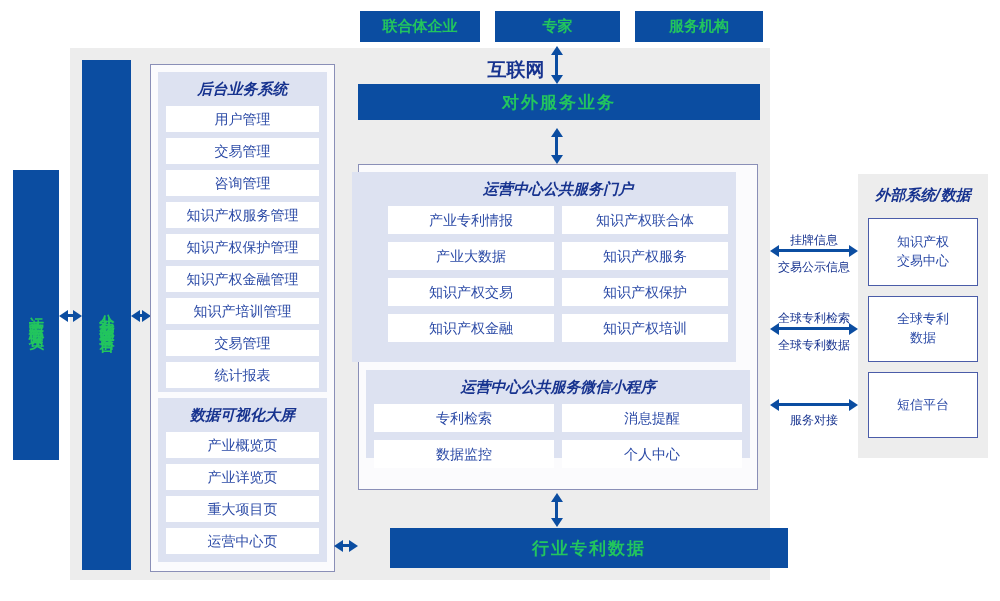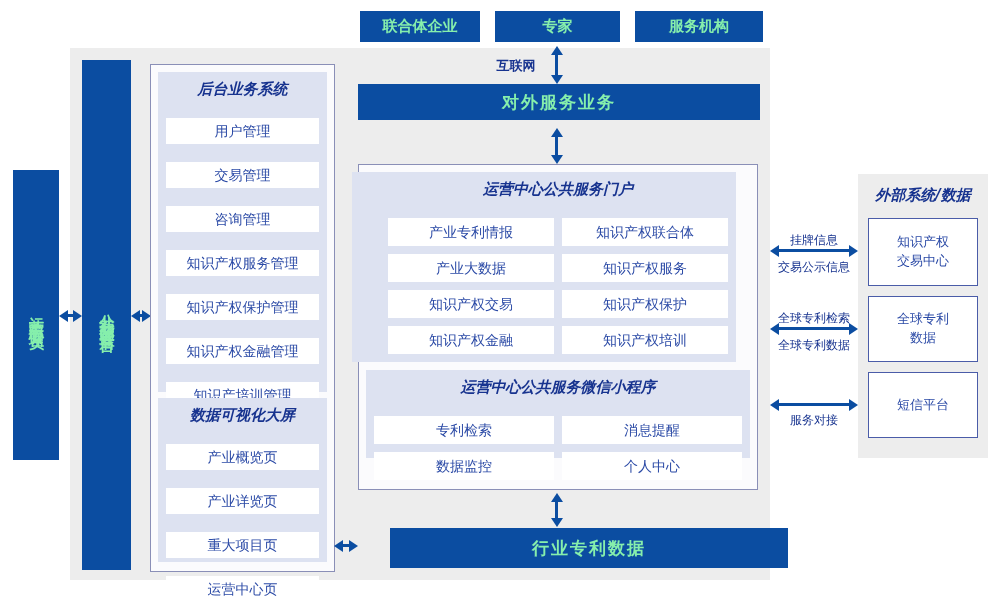--- a/index.html
+++ b/index.html
@@ -11,29 +11,29 @@
     --panel-bg:#fbfbfd;
     --panel-border:#8a8fb7;
     --box-border:#4a5ca8;
   }
   *{margin:0;padding:0;box-sizing:border-box;}
   html,body{width:1000px;height:601px;background:#ffffff;
     font-family:"DejaVu Sans","Liberation Sans",sans-serif;}
   .stage{position:relative;width:1000px;height:601px;overflow:hidden;}
   .abs{position:absolute;}
   .gray-bg{background:var(--gray);}
-  .blue-box{background:var(--blue);color:#86efac;font-weight:bold;
+  .blue-box{background:var(--blue);color:#22c55e;font-weight:bold;
     display:flex;align-items:center;justify-content:center;text-align:right;}
   .actor{font-size:15px;}
   .bar{font-size:17px;letter-spacing:2px;}
   .vtext{writing-mode:vertical-rl;text-orientation:upright;
     font-size:15px;letter-spacing:3px;line-height:1;}
   .panel{background:var(--panel-bg);border:1.5px solid var(--panel-border);}
   .subpanel{background:var(--lavender);padding:6px 8px;display:flex;
-    flex-direction:column;gap:18px;}
+    flex-direction:column;gap:6px;}
   .subtitle{color:var(--navy);font-weight:bold;font-style:italic;
     font-size:15px;text-align:center;padding:2px 0 1px 0;flex:none;}
   .item{background:#ffffff;color:var(--item-text);font-size:14px;
     height:26px;line-height:26px;text-align:center;flex:none;
     white-space:nowrap;overflow:hidden;}
   .grid2{display:grid;grid-template-columns:1fr 1fr;gap:8px;}
   .grid2 .item{height:28px;line-height:28px;}
   .h-arrow{position:absolute;height:3px;background:var(--blue);}
   .h-arrow::before{content:"";position:absolute;left:-8px;top:-4.5px;width:0;height:0;
     border-right:9px solid var(--blue);border-top:6px solid transparent;border-bottom:6px solid transparent;}
@@ -42,21 +42,21 @@
   .v-arrow{position:absolute;width:3px;background:var(--blue);}
   .v-arrow::before{content:"";position:absolute;top:-8px;left:-4.5px;width:0;height:0;
     border-bottom:9px solid var(--blue);border-left:6px solid transparent;border-right:6px solid transparent;}
   .v-arrow::after{content:"";position:absolute;bottom:-8px;left:-4.5px;width:0;height:0;
     border-top:9px solid var(--blue);border-left:6px solid transparent;border-right:6px solid transparent;}
   .link-label{position:absolute;left:770px;width:88px;text-align:center;
     color:var(--navy);font-size:12px;font-weight:normal;white-space:nowrap;}
   .ext-box{background:#fff;border:1px solid var(--box-border);
     color:var(--item-text);font-size:13px;line-height:1.45;
     display:flex;flex-direction:column;align-items:center;justify-content:center;text-align:center;}
-  .internet{color:var(--navy);font-size:13px;font-weight:bold;text-align:center;}
+  .internet{color:var(--navy);font-size:19px;font-weight:bold;text-align:center;}
 </style>
 </head>
 <body>
 
 <div class="stage">
 
   <div class="abs gray-bg" style="left:70px;top:48px;width:700px;height:532px;"></div>
   <div class="abs gray-bg" style="left:858px;top:174px;width:130px;height:284px;"></div>
 
   <div class="abs blue-box actor" style="left:360px;top:11px;width:120px;height:31px;">

